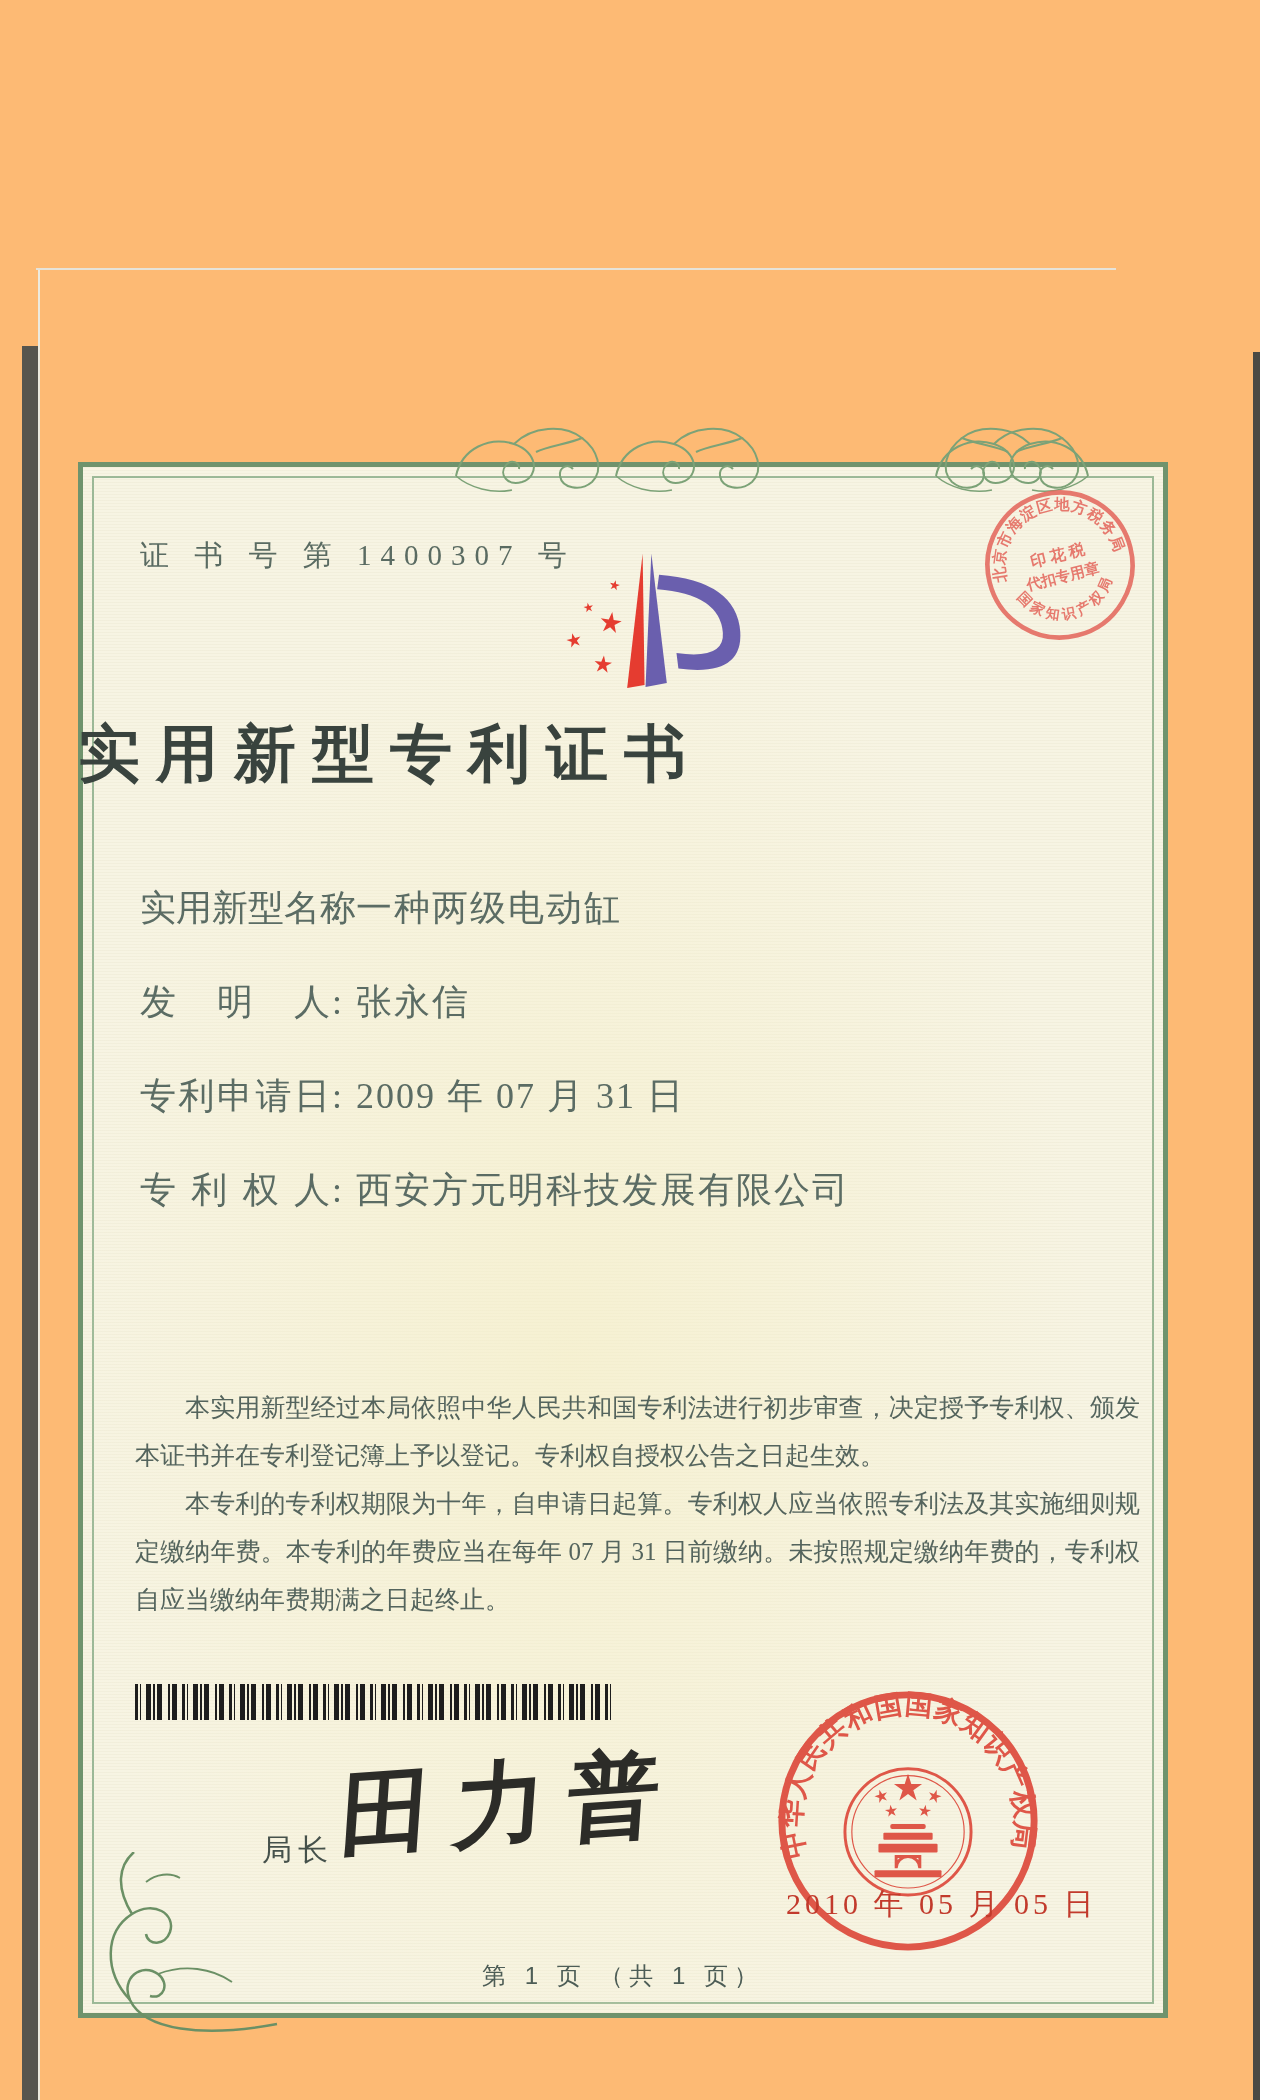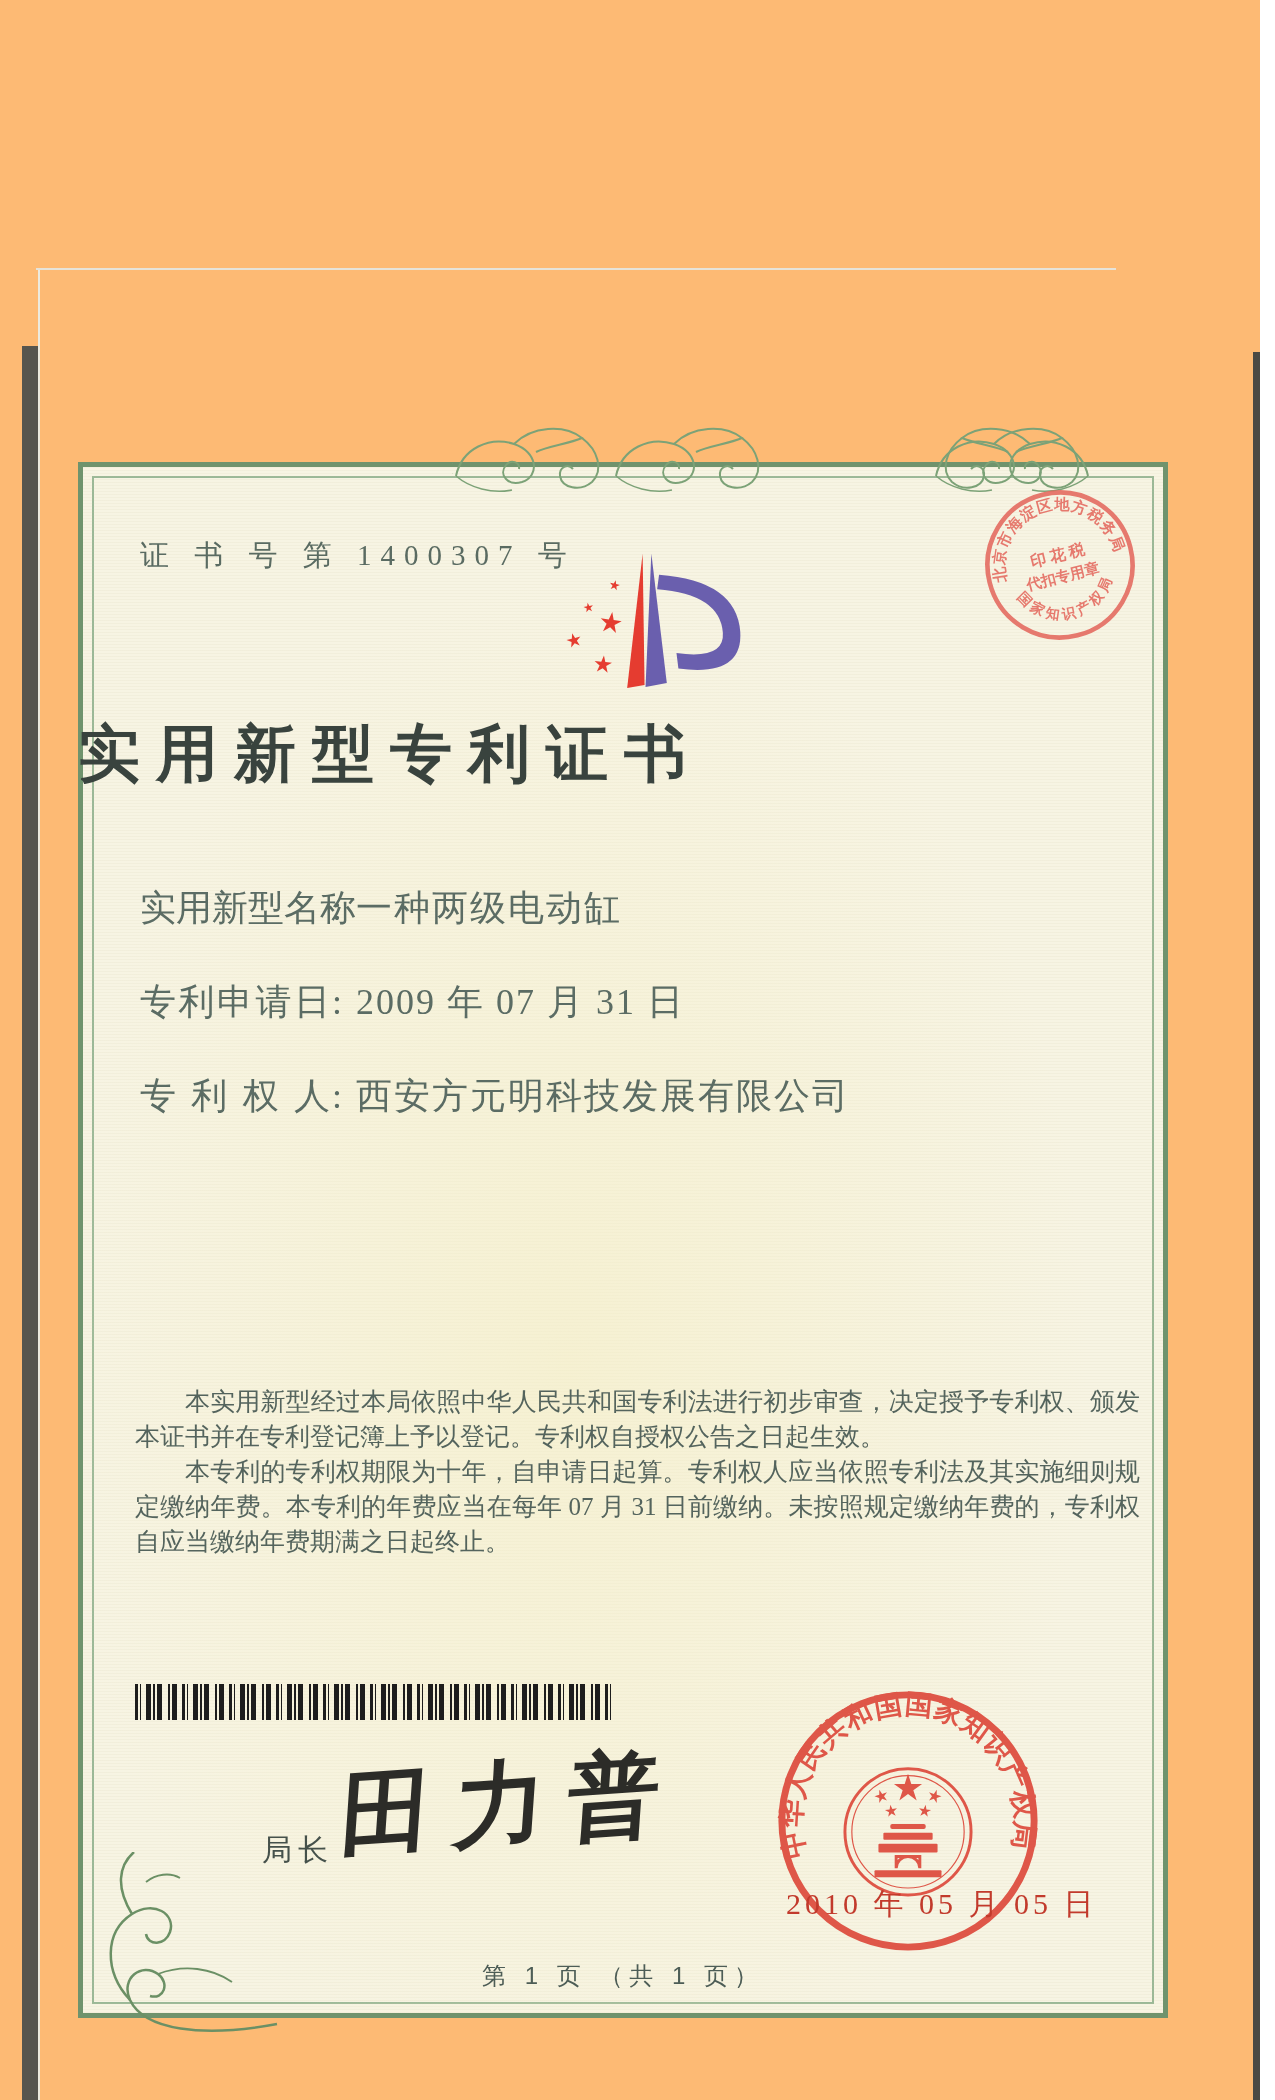--- a/index.html
+++ b/index.html
@@ -46,21 +46,21 @@
   .field-row { height:94px; font-size:36px; color:#5b6c64; white-space:nowrap;font-family:Liberation Serif, serif; }
   .field-label {
     display:inline-block; width:190px; text-align:justify; text-align-last:justify;
     vertical-align:top;
   }
   .field-colon { display:inline-block; margin:0 14px 0 2px; }
   .field-value { display:inline-block; letter-spacing:2px; }
 
   .body-text {
     position:absolute; left:135px; top:1384px; width:1005px;
-    font-size:25px; line-height:35px; color:#54645d; text-align:justify;
+    font-size:25px; line-height:48px; color:#54645d; text-align:justify;
   }
   .body-text p { text-indent:2em; margin:0; }
 
   .barcode {
     position:absolute; left:135px; top:1684px; width:478px; height:36px;
     background:
       repeating-linear-gradient(90deg,
         #1d1d1d 0 3px,  transparent 3px 5px,
         #1d1d1d 5px 6px, transparent 6px 11px,
         #1d1d1d 11px 16px, transparent 16px 18px,
@@ -173,20 +173,23 @@
     <text font-size="15" font-weight="bold" fill="#e4695e" font-family="Liberation Serif, serif">
       <textPath href="#tax-bottom-arc" startOffset="3" textLength="128" lengthAdjust="spacing">国家知识产权局</textPath>
     </text>
     <text x="85" y="80" text-anchor="middle" font-size="17" font-weight="bold" fill="#e4695e">印 花 税</text>
     <text x="85" y="103" text-anchor="middle" font-size="16" font-weight="bold" fill="#e4695e">代扣专用章</text>
   </svg>
 
   <div class="fields">
     <div class="field-row">
       <span class="field-label">实用新型名称</span><span class="field-colon">:</span><span class="field-value">一种两级电动缸</span>
+    </div>
+    <div class="field-row">
+      <span class="field-label">发明人</span><span class="field-colon">:</span><span class="field-value">张永信</span>
     </div>
     <div class="field-row">
       <span class="field-label">专利申请日</span><span class="field-colon">:</span><span class="field-value">2009 年 07 月 31 日</span>
     </div>
     <div class="field-row">
       <span class="field-label">专利权人</span><span class="field-colon">:</span><span class="field-value">西安方元明科技发展有限公司</span>
     </div>
   </div>
 
   <div class="body-text">

